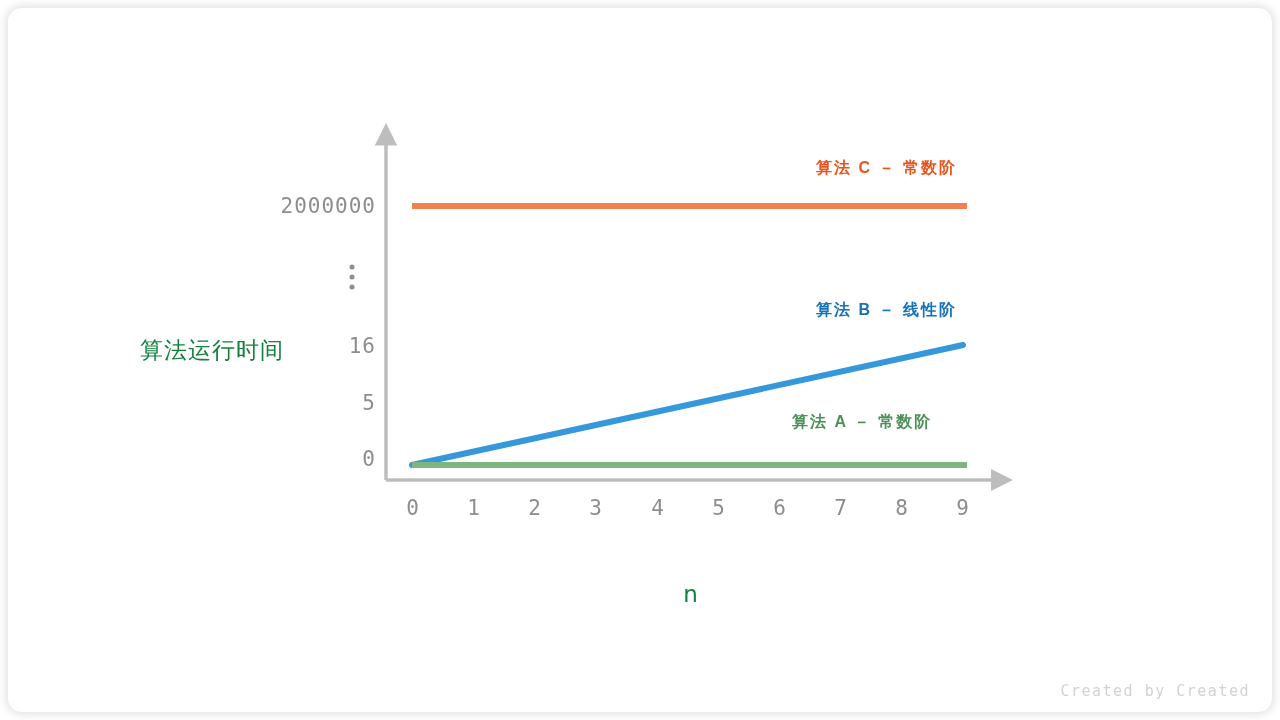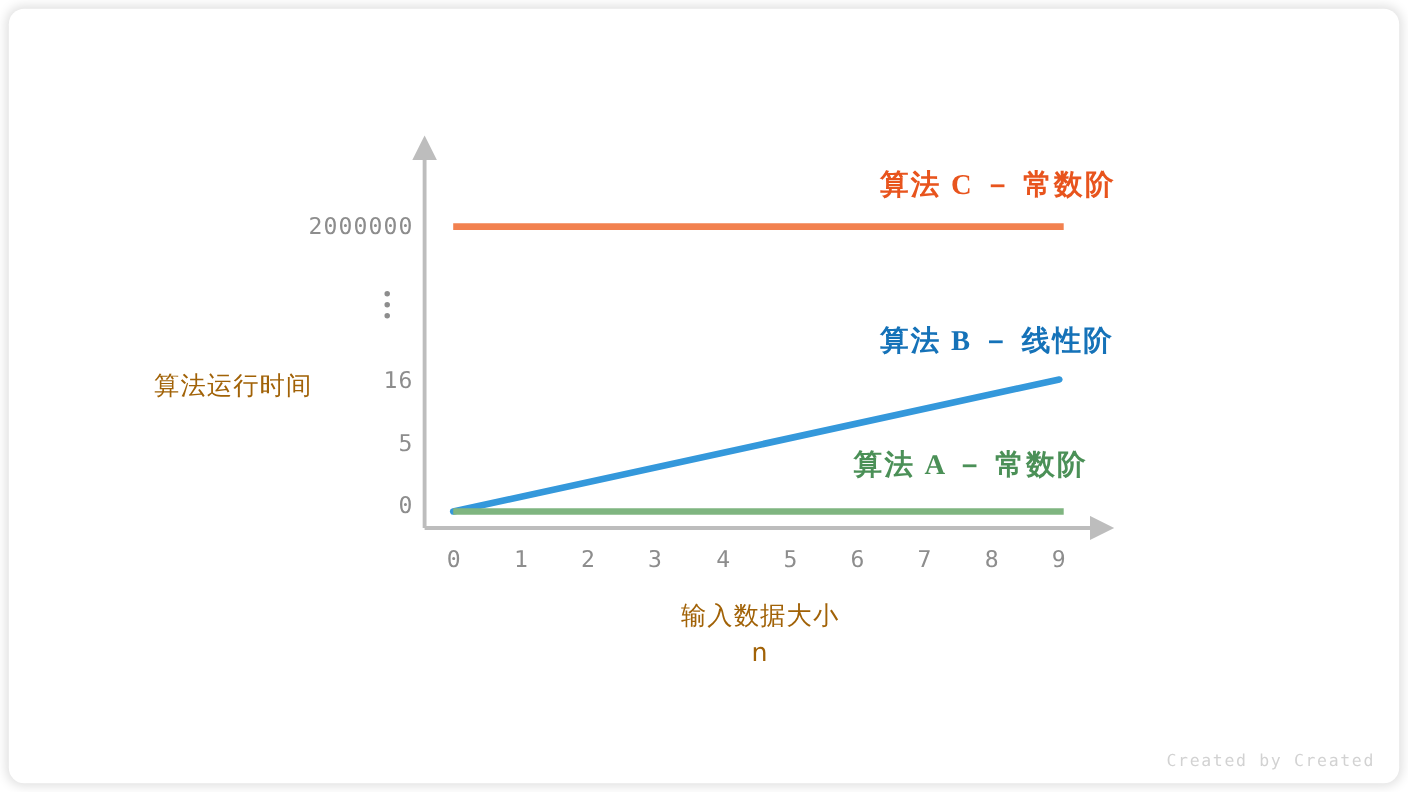--- a/index.html
+++ b/index.html
@@ -73,36 +73,37 @@
   .vdots i {
     display: block;
     width: 5px;
     height: 5px;
     border-radius: 50%;
     background: #8d8d8d;
   }
 
   .axis-title {
     position: absolute;
-    color: #a16207;
+    color: #15803d;
     font-family: "DejaVu Sans", sans-serif;
     font-size: 23px;
     letter-spacing: 1px;
     white-space: nowrap;
     text-align: center;
   }
 
   .series-label {
     position: absolute;
-    font-family: Liberation Serif, serif;
-    font-size: 26px;
+    font-family: Liberation Sans, sans-serif;
+    font-size: 16px;
     font-weight: bold;
     letter-spacing: 2px;
     white-space: nowrap;
     transform: translateY(-50%);
+    margin-left: 16px;
   }
 
   #watermark {
     position: absolute;
     right: 22px;
     bottom: 12px;
     color: #d2d2d2;
     font-family: "DejaVu Sans Mono", monospace;
     font-size: 15px;
     letter-spacing: 1.5px;
@@ -153,21 +154,20 @@
     <div class="tick-num xtick" style="left:588px; top:488px;">3</div>
     <div class="tick-num xtick" style="left:650px; top:488px;">4</div>
     <div class="tick-num xtick" style="left:711px; top:488px;">5</div>
     <div class="tick-num xtick" style="left:772px; top:488px;">6</div>
     <div class="tick-num xtick" style="left:833px; top:488px;">7</div>
     <div class="tick-num xtick" style="left:894px; top:488px;">8</div>
     <div class="tick-num xtick" style="left:955px; top:488px;">9</div>
 
     <div class="axis-title" style="left:124px; top:327px; width:160px;">算法运行时间</div>
 
-    <div class="axis-title" style="left:583px; top:536px; width:200px;">输入数据大小</div>
 
     <div class="axis-title" style="left:583px; top:573px; width:200px;">n</div>
 
     <div class="series-label" style="left:792px; top:160px; color:#e8541d;">算法 C － 常数阶</div>
 
     <div class="series-label" style="left:792px; top:302px; color:#1572b8;">算法 B － 线性阶</div>
 
     <div class="series-label" style="left:768px; top:414px; color:#4b9057;">算法 A － 常数阶</div>
 
     <div id="watermark">Created by Created</div>

